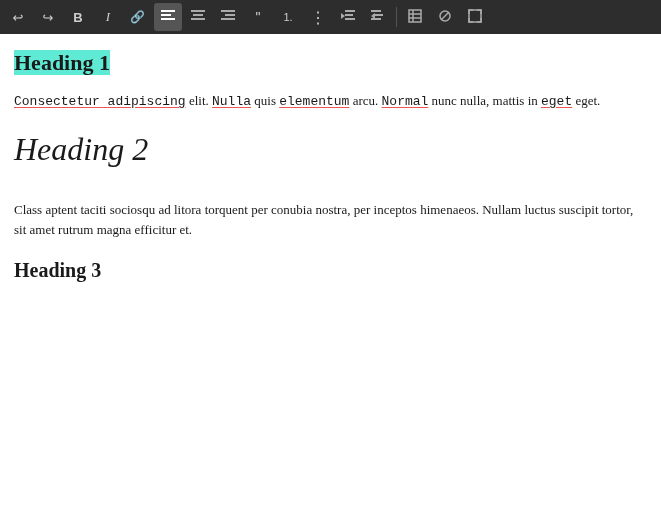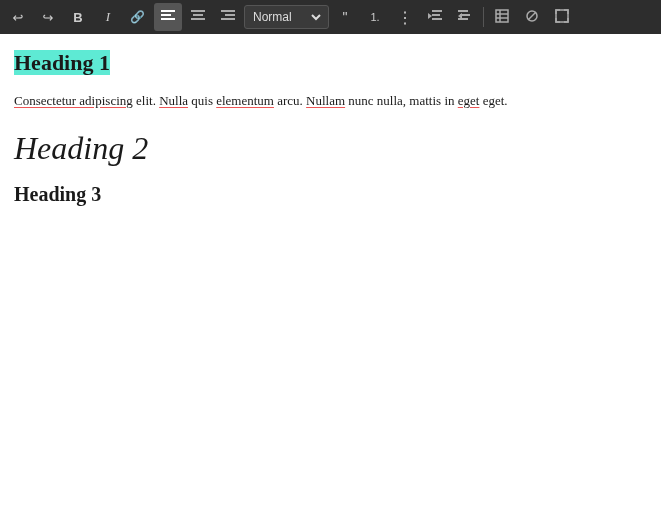--- a/index.html
+++ b/index.html
@@ -86,29 +86,30 @@
       color: #1a1a1a;
       line-height: 1.6;
       margin-bottom: 18px;
     }
 
     .body-text a {
       color: #1a1a1a;
       text-decoration: underline;
       text-decoration-color: #e55;
       text-underline-offset: 2px;
+      font-family: Liberation Mono, monospace;
     }
 
     .heading2 {
       font-size: 32px;
       font-style: italic;
       font-weight: normal;
       font-family: Georgia, serif;
       color: #1a1a1a;
-      margin-bottom: 16px;
+      margin-bottom: 32px;
       margin-top: 8px;
     }
 
     .heading3 {
       font-size: 20px;
       font-weight: bold;
       font-family: Georgia, serif;
       color: #1a1a1a;
       margin-bottom: 9px;
       margin-top: 8px;
@@ -158,28 +159,20 @@
   <button class="toolbar-btn" title="Align Right">
     <span>
       <svg width="14" height="12" viewBox="0 0 14 12" fill="#aaa">
           <rect x="0" y="0" width="14" height="2"></rect>
           <rect x="4" y="4" width="10" height="2"></rect>
           <rect x="0" y="8" width="14" height="2"></rect>
         </svg>
     </span>
   </button>
 
-  <div class="toolbar-select">
-    <select>
-      <option value="Normal" selected="">Normal</option>
-      <option value="Heading 1">Heading 1</option>
-      <option value="Heading 2">Heading 2</option>
-      <option value="Heading 3">Heading 3</option>
-    </select>
-  </div>
 
   <button class="toolbar-btn" title="Blockquote">
     <span style="font-size:14px;">"</span>
   </button>
   <button class="toolbar-btn" title="Ordered List">
     <span style="font-size:11px; font-family:sans-serif;">1.</span>
   </button>
   <button class="toolbar-btn" title="More">
     <span style="font-size:16px;">⋮</span>
   </button>
@@ -236,21 +229,22 @@
     </span>
   </button>
 </div>
 
 <div id="editor">
   <div class="heading1-wrapper">
     <span class="heading1">Heading 1</span>
   </div>
 
   <p class="body-text">
-    <a href="#">Consectetur adipiscing</a> elit. <a href="#">Nulla</a> quis <a href="#">elementum</a> arcu. <a href="#">Nullam</a> nunc nulla, mattis in <a href="#">eget</a> eget.
+    <a href="#">Consectetur adipiscing</a> elit. <a href="#">Nulla</a> quis <a href="#">elementum</a> arcu. <a href="#">Normal</a> nunc nulla, mattis in <a href="#">eget</a> eget.
   </p>
 
   <h2 class="heading2">Heading 2</h2>
 
+  <p class="body-text">Class aptent taciti sociosqu ad litora torquent per conubia nostra, per inceptos himenaeos. Nullam luctus suscipit tortor, sit amet rutrum magna efficitur et.</p>
 
   <h3 class="heading3">Heading 3</h3>
 
 </div>
 
 </body></html>

